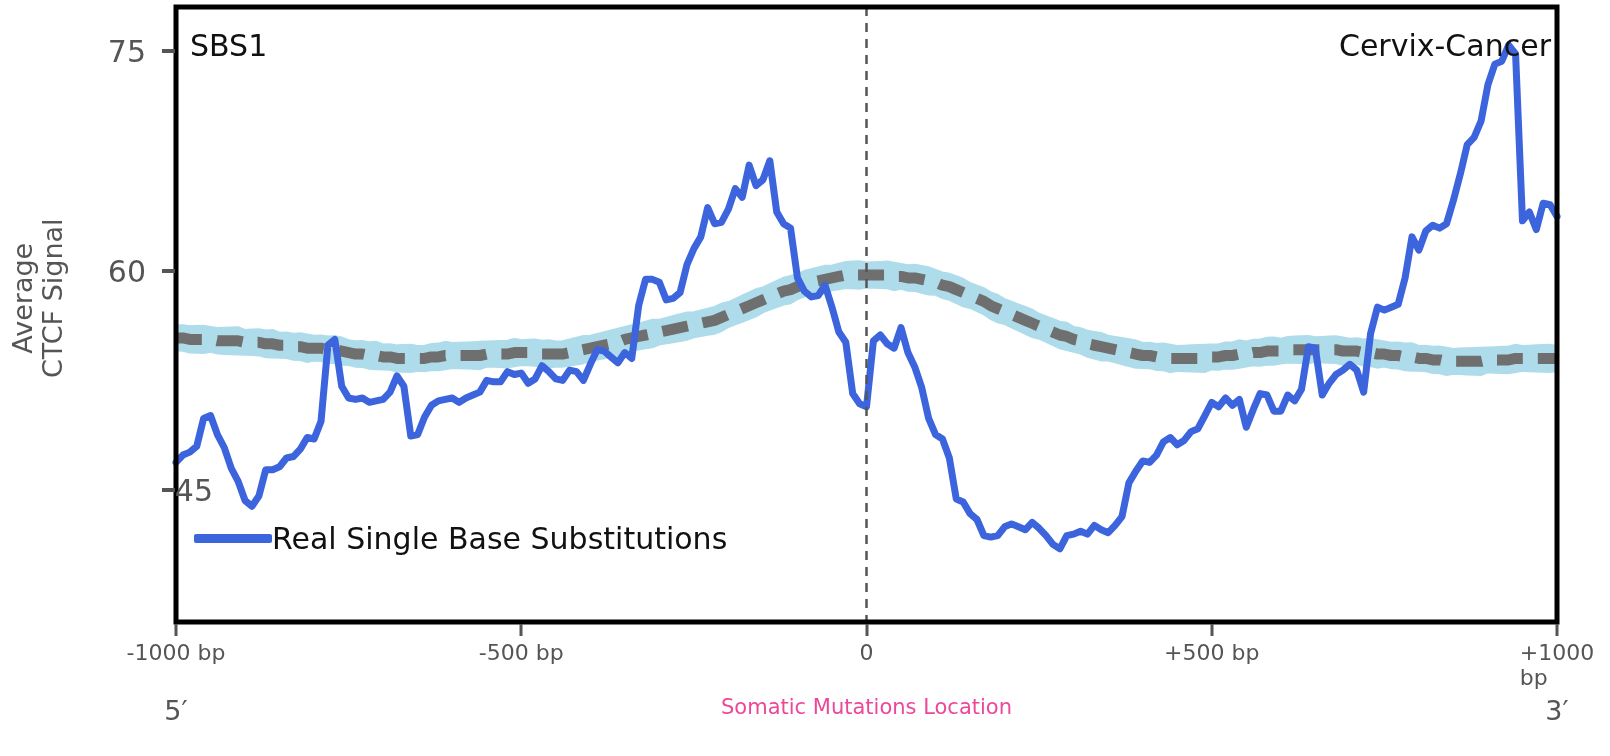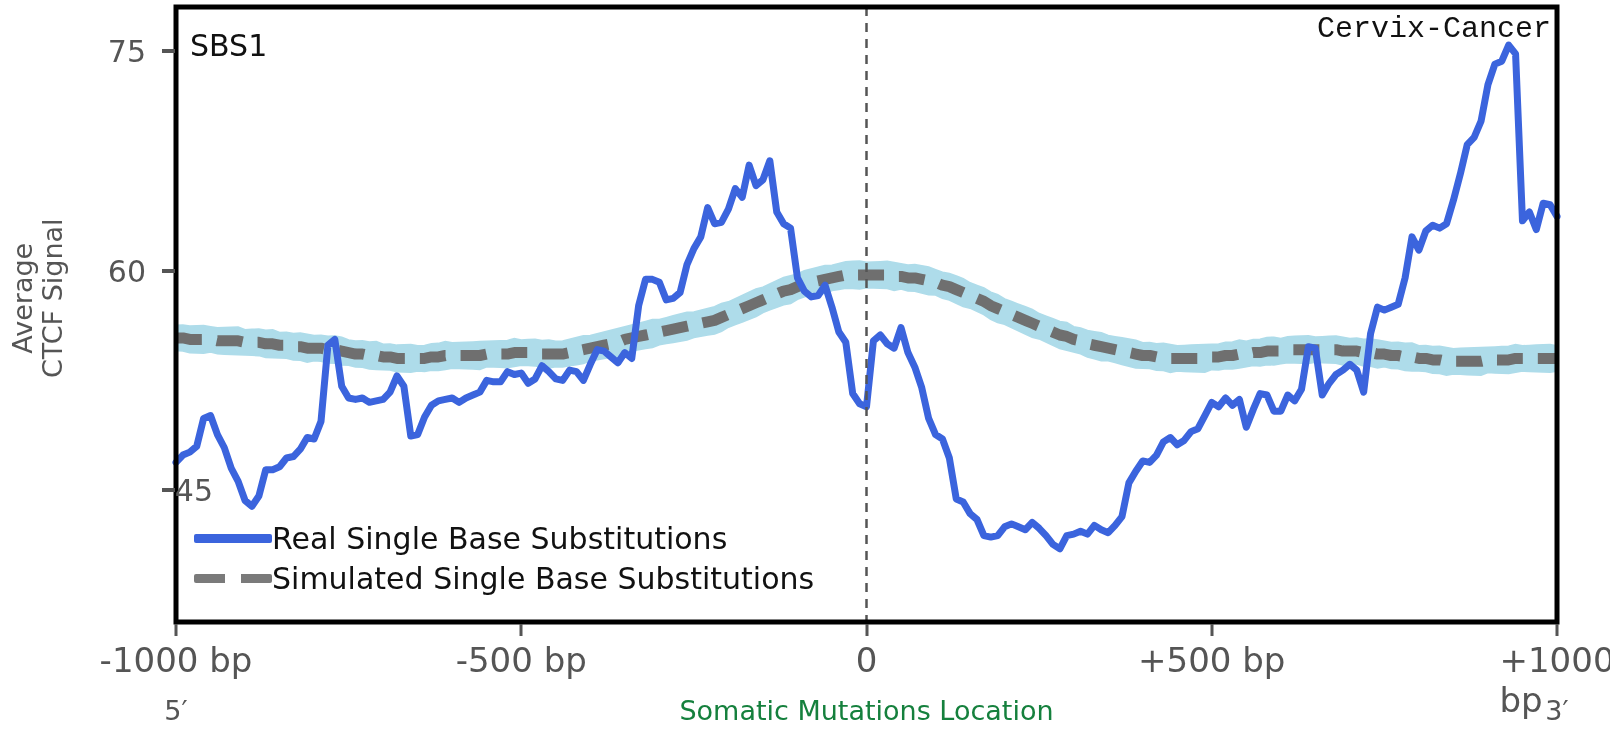--- a/index.html
+++ b/index.html
@@ -12,25 +12,25 @@
     transform:rotate(-90deg);
     text-align:center;color:#555555;font-size:27px;line-height:1.12;
     white-space:pre-line;
   }
   .ytick{
     position:absolute;right:0;text-align:left;color:#555555;font-size:30px;
     transform:translateY(-50%);
   }
   .ytickmark{position:absolute;height:4px;width:13px;background:#555;transform:translateY(-50%);}
   .xtick{
-    position:absolute;color:#555555;font-size:34px;transform:translateX(-50%);
+    position:absolute;color:#555555;font-size:22px;transform:translateX(-50%);
   }
   .xtickmark{position:absolute;width:3px;height:12px;background:#555;transform:translateX(-50%);}
   .endlabel{position:absolute;color:#555;font-size:27px;transform:translateX(-50%);}
-  .xtitle{position:absolute;color:#15803d;font-size:27px;transform:translateX(-50%);}
+  .xtitle{position:absolute;color:#ec4899;font-size:21px;transform:translateX(-50%);}
 
   .panel-note{position:absolute;color:#111;font-size:30px;}
   .legend-item{position:absolute;display:flex;align-items:center;}
   .legend-label{color:#111;font-size:30px;white-space:nowrap;}
   .swatch{display:block;width:78px;height:9px;border-radius:2px;}
   .swatch.dashed{
     height:9px;background:transparent;
     background-image:linear-gradient(to right,#7a7a7a 0 31px,transparent 31px 47px,#7a7a7a 47px 78px);
     border-radius:2px;
   }
@@ -66,28 +66,24 @@
       <div class="xtickmark" style="left: 521.25px; top: 624px;"></div>
       <div class="xtick" style="left: 866.5px; top: 640px;">0</div>
       <div class="xtickmark" style="left: 866.5px; top: 624px;"></div>
       <div class="xtick" style="left: 1211.75px; top: 640px;">+500 bp</div>
       <div class="xtickmark" style="left: 1211.75px; top: 624px;"></div>
       <div class="xtick" style="left: 1557px; top: 640px;">+1000 bp</div>
       <div class="xtickmark" style="left: 1557px; top: 624px;"></div>
     </div>
 
   <div class="panel-note" id="panel-label" style="left: 190px; top: 28px;">SBS1</div>
-  <div class="panel-note" id="cohort-label" style="right: 59px; top: 12px; font-family: Liberation Mono, monospace;">Cervix-Cancer</div>
+  <div class="panel-note" id="cohort-label" style="right: 59px; top: 28px;">Cervix-Cancer</div>
 
   <div class="endlabel" id="five-prime" style="left: 176px; top: 695px;">5′</div>
   <div class="endlabel" id="three-prime" style="left: 1557px; top: 695px;">3′</div>
   <div class="xtitle" id="x-title" style="left: 866.5px; top: 695px;">Somatic Mutations Location</div>
 
   <div class="legend-item" id="legend-0" style="left: 194px; top: 521px;">
     <span class="swatch" id="sw0" style="background: rgb(59, 100, 221);"></span>
     <span class="legend-label">Real Single Base Substitutions</span>
   </div>
-  <div class="legend-item" id="legend-1" style="left: 194px; top: 561px;">
-    <span class="swatch dashed" id="sw1"></span>
-    <span class="legend-label">Simulated Single Base Substitutions</span>
-  </div>
 
 </div>
 
 </body></html>

